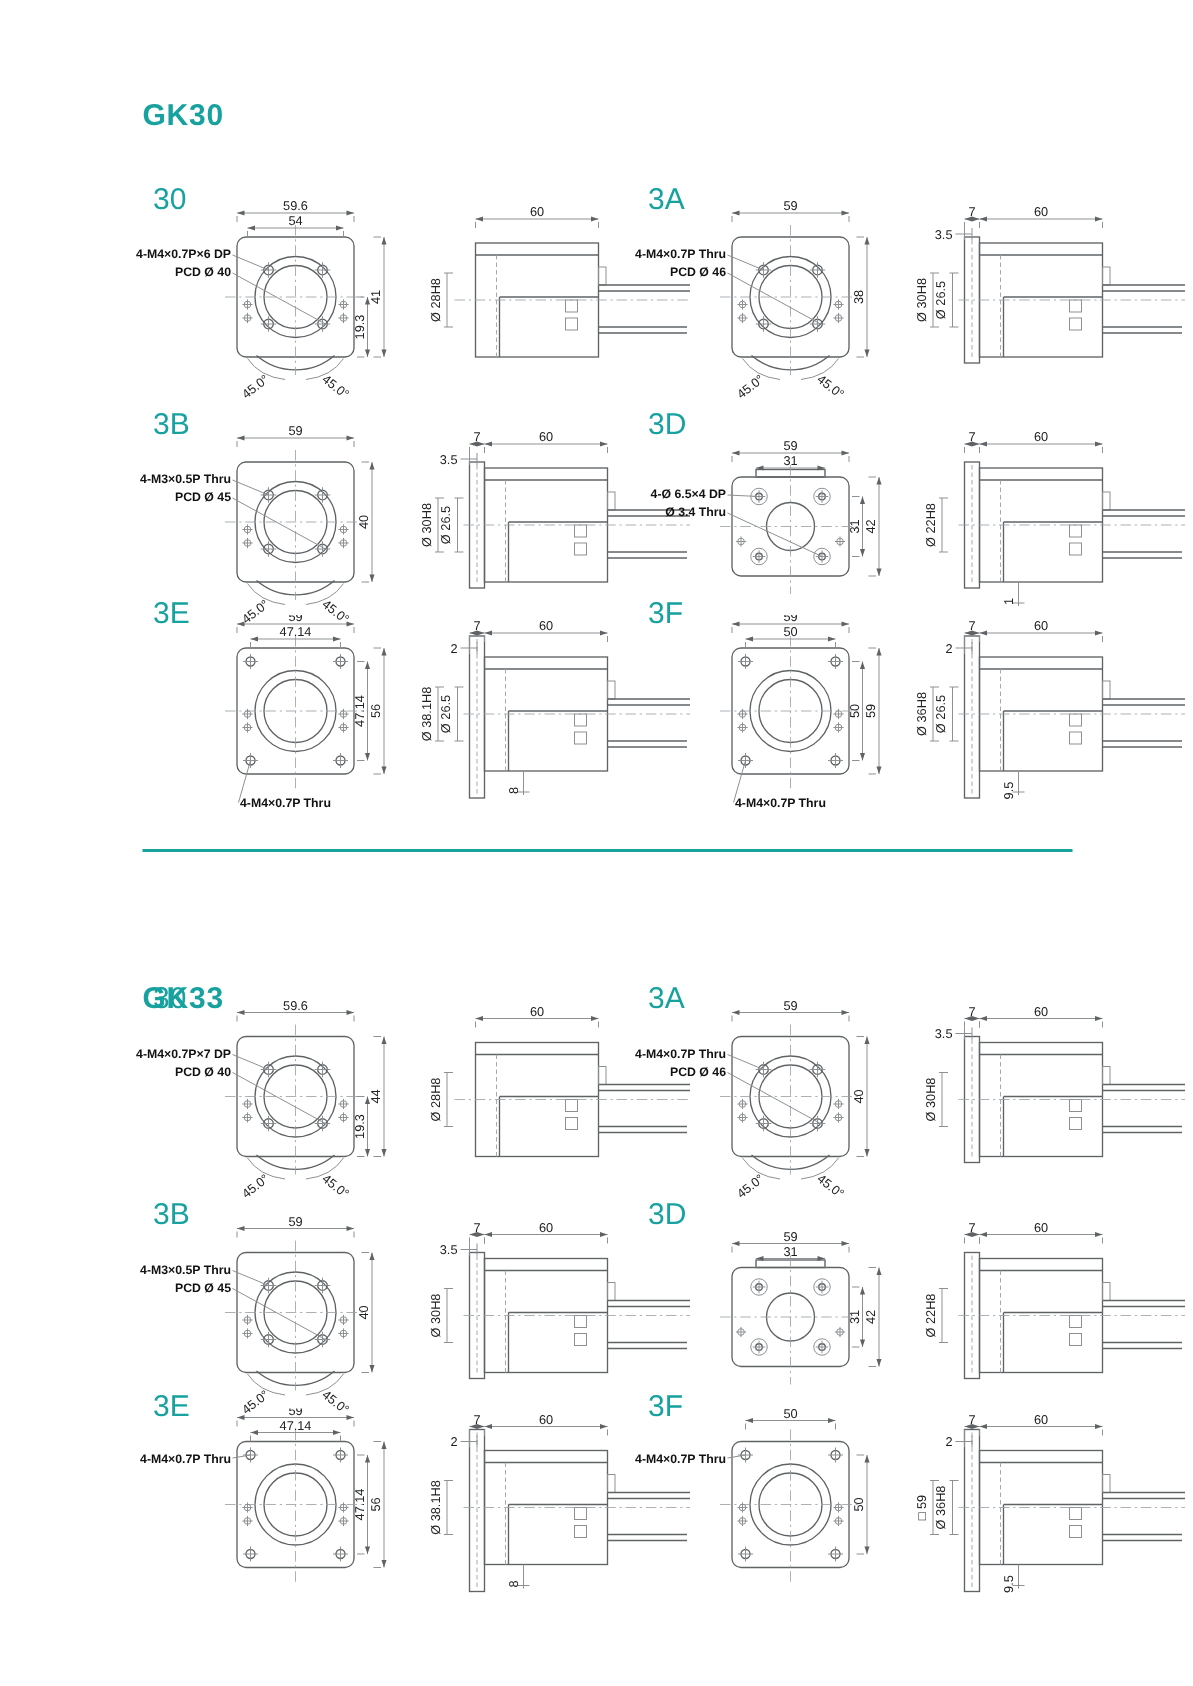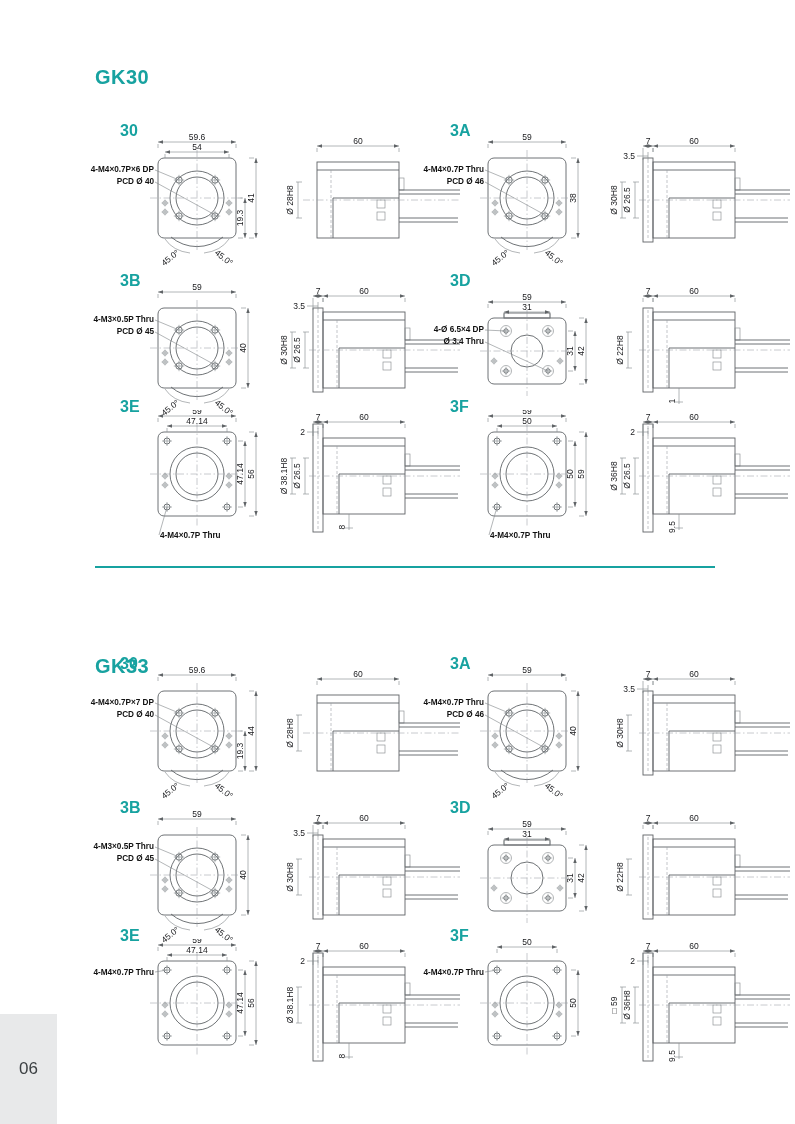--- a/index.html
+++ b/index.html
@@ -3,21 +3,21 @@
 <meta charset="utf-8">
 <style>
   html,body{margin:0;padding:0;background:#ffffff;}
   body{width:795px;height:1124px;position:relative;font-family:"Liberation Sans",sans-serif;overflow:hidden;}
   .page{position:absolute;inset:0;background:#fff;}
   .title{position:absolute;left:95px;margin:0;color:var(--accent,#17a2a0);font-size:20px;font-weight:bold;letter-spacing:.5px;}
   #title-gk30{top:66px;}
   #title-gk33{top:615px;margin-top:40px;}
   .divider{position:absolute;left:95px;top:566px;width:620px;height:2px;background:var(--accent,#17a2a0);}
   .cell{position:absolute;width:372px;height:148px;}
-  .vlabel{position:absolute;left:32px;top:0;color:var(--accent,#17a2a0);font-size:16px;font-weight:700;}
+  .vlabel{position:absolute;left:14px;top:0;color:var(--accent,#17a2a0);font-size:20px;font-weight:400;}
   svg.front{position:absolute;left:0;top:12px;}
   svg.side{position:absolute;left:185px;top:12px;}
   .ln{stroke:#5f6366;stroke-width:.9;fill:none;}
   .thin{stroke:#8a8e91;stroke-width:.65;fill:none;}
   .dash{stroke:#9aa0a6;stroke-width:.6;stroke-dasharray:3 2;fill:none;}
   .cl{stroke:#9aa0a6;stroke-width:.55;stroke-dasharray:7 2.5 1.5 2.5;fill:none;}
   .ar{fill:#5f6366;stroke:none;}
   svg text{fill:#202124;}
   text.dim{font-size:8.5px;}
   text.co{font-size:8.2px;font-weight:bold;fill:#111;}
@@ -1175,16 +1175,13 @@
           <text x="27" y="66" class="dim" text-anchor="middle" transform="rotate(-90 27 66)">Ø 36H8</text>
           <line x1="32" y1="48" x2="32" y2="84" class="thin"></line>
           <line x1="30" y1="48" x2="36" y2="48" class="thin"></line>
           <line x1="30" y1="84" x2="36" y2="84" class="thin"></line>
           <line x1="76" y1="104" x2="76" y2="120" class="thin"></line>
           <line x1="72" y1="118" x2="80" y2="118" class="thin"></line>
           <text x="72" y="117" class="dim" text-anchor="middle" transform="rotate(-90 72 117)">9.5</text>
         </svg>
   </div>
 </div>
-  <div class="pagenum">
-    <span>06</span>
-  </div>
 </div>
 
 </body></html>

